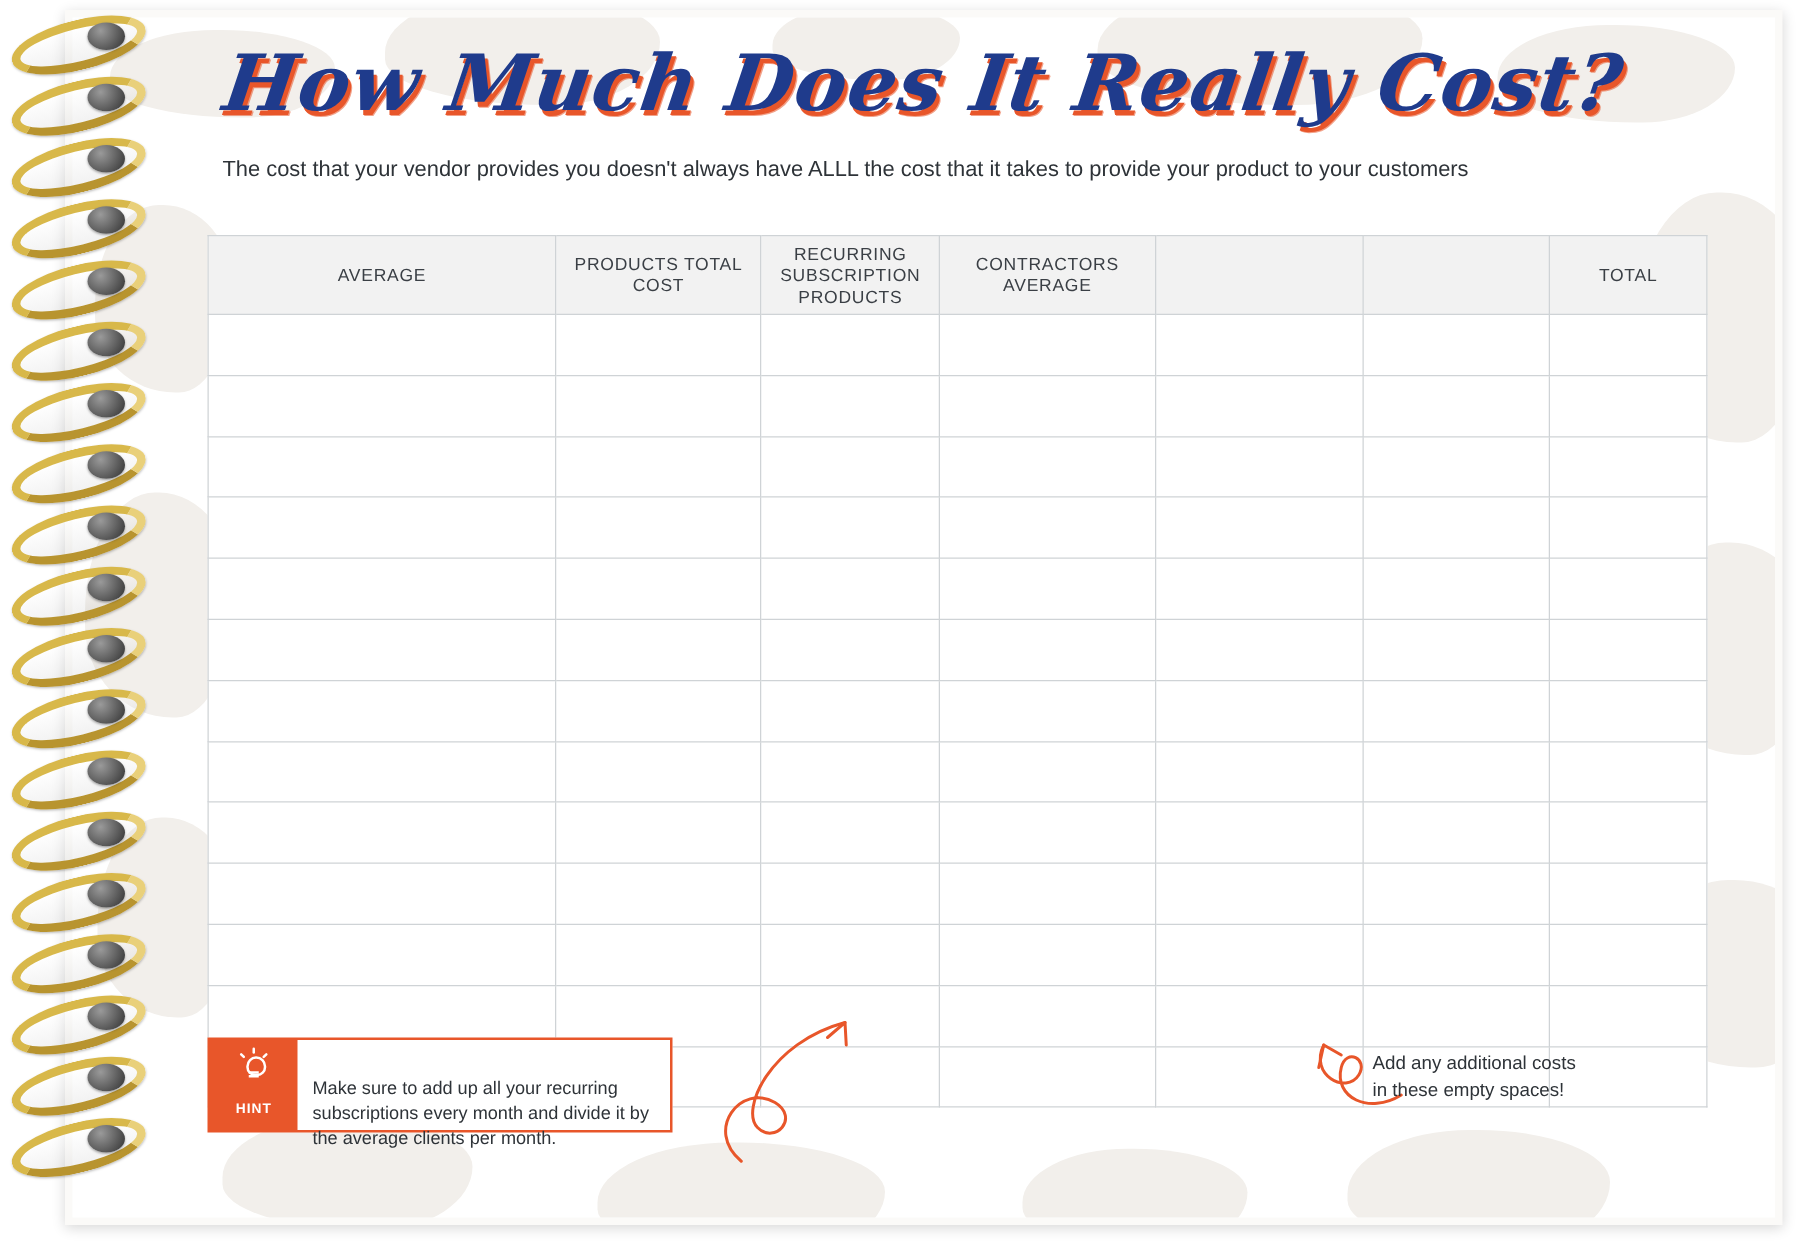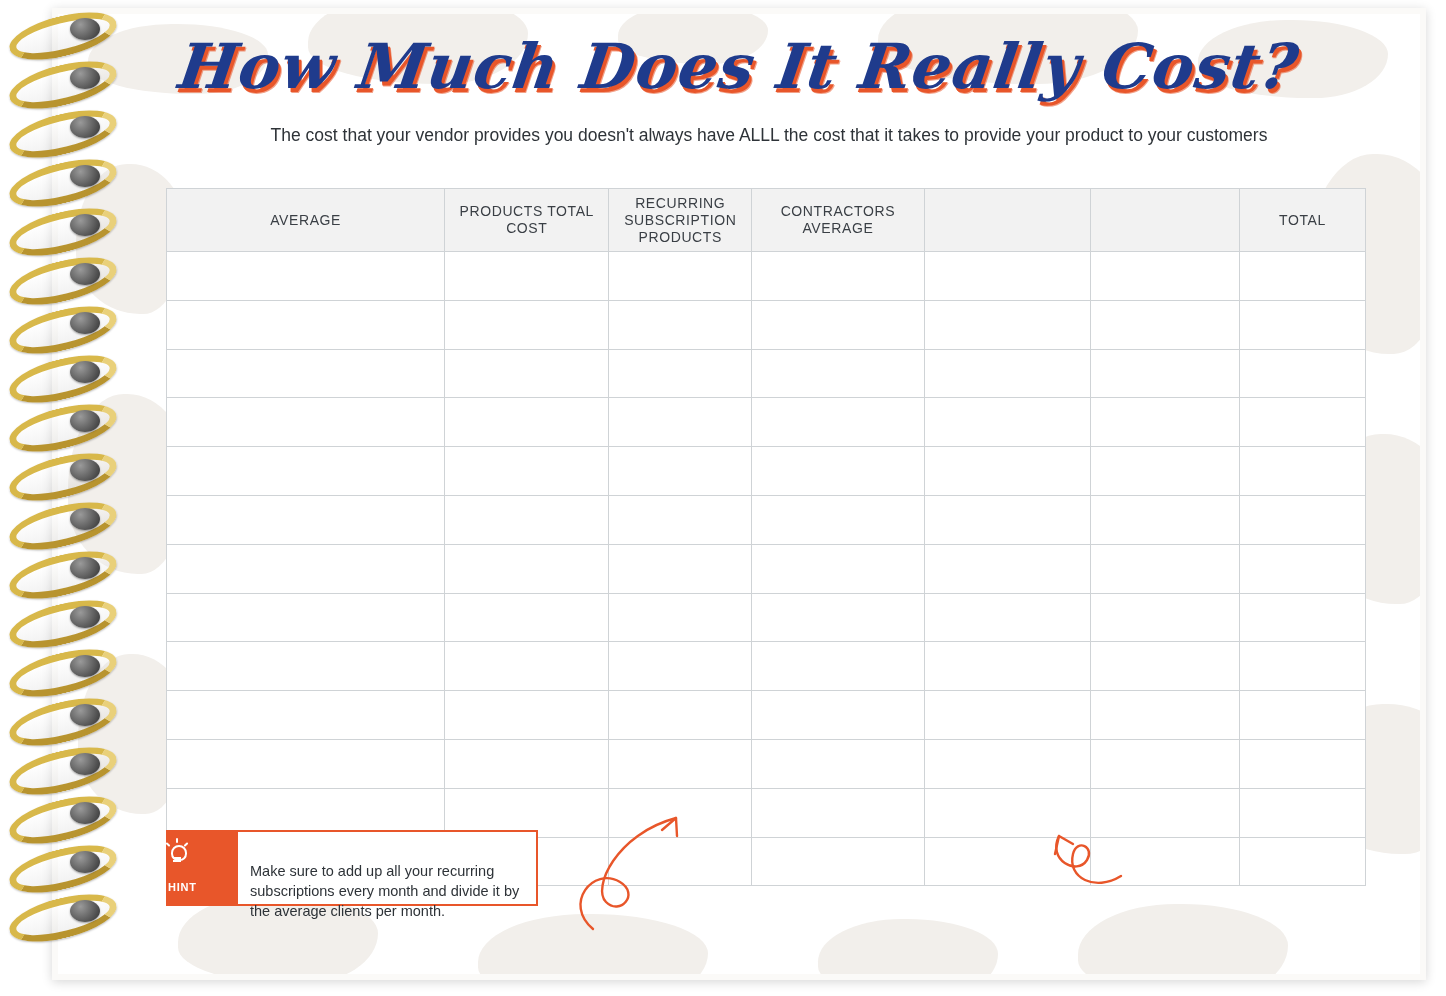--- a/index.html
+++ b/index.html
@@ -110,21 +110,21 @@
        4px 5px 0 rgba(232,86,42,0.55);
     transform: skewX(-8deg);
     white-space: nowrap;
   }
 
   .subtitle {
     position: absolute;
     left: 120px;
     right: 60px;
     top: 108px;
-    text-align: center;
+    text-align: left;
     font-size: 17.5px;
     line-height: 26px;
     color: #2e3338;
   }
 
   
   .tbl-wrap {
     position: absolute;
     left: 108px;
     top: 174px;
@@ -168,20 +168,21 @@
     background: #ffffff;
     display: flex;
     align-items: stretch;
   }
   .hint-badge {
     width: 70px;
     background: #e8562a;
     color: #ffffff;
     display: flex;
     flex-direction: column;
+    align-items: center;
     justify-content: center;
     gap: 18px;
   }
   .bulb {
     position: relative;
     width: 18px;
     height: 20px;
   }
   .bulb .glass {
     position: absolute;
@@ -436,20 +437,24 @@
       <svg class="arrow-svg arrow-left" width="150" height="130" viewBox="0 0 150 130">
         <path d="M35 125 C 5 100, 35 62, 62 78 C 82 90, 62 112, 48 98 C 34 84, 58 30, 118 14" fill="none" stroke="#e8562a" stroke-width="2.4" stroke-linecap="round"></path>
         <path d="M118 14 L 104 26 M118 14 L 119 32" fill="none" stroke="#e8562a" stroke-width="2.4" stroke-linecap="round"></path>
       </svg>
 
       <svg class="arrow-svg arrow-right" width="110" height="110" viewBox="0 0 110 110">
         <path d="M16 22 C 4 46, 34 62, 44 46 C 52 33, 34 24, 30 40 C 24 64, 52 78, 78 62" fill="none" stroke="#e8562a" stroke-width="2.4" stroke-linecap="round"></path>
         <path d="M16 22 L 12 40 M16 22 L 30 30" fill="none" stroke="#e8562a" stroke-width="2.4" stroke-linecap="round"></path>
       </svg>
 
+      <div class="note">
+        <div>Add any additional costs</div>
+        <div>in these empty spaces!</div>
+      </div>
 
     </div>
   </div>
 
   <div class="spiral">
     <div class="coil" style="top:8px;">
         <div class="wire"></div>
         <div class="tip"></div>
       </div>
     <div class="coil" style="top:57px;">

